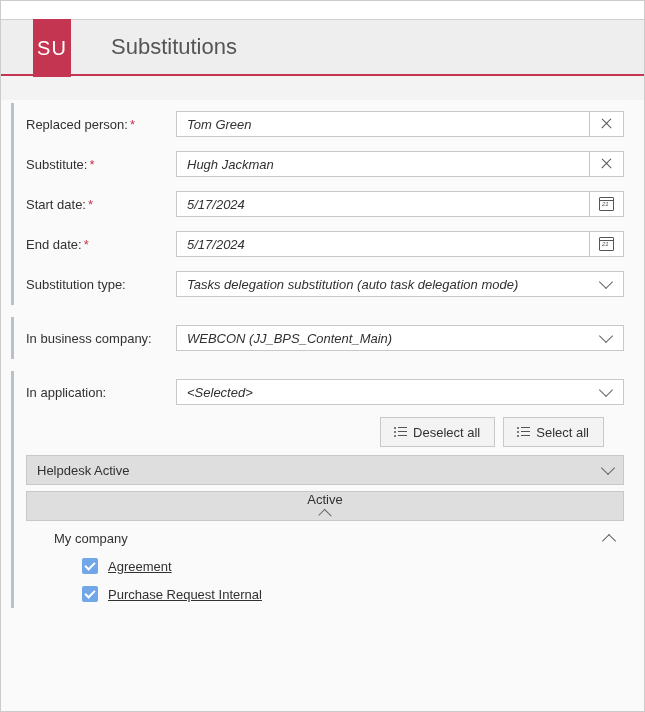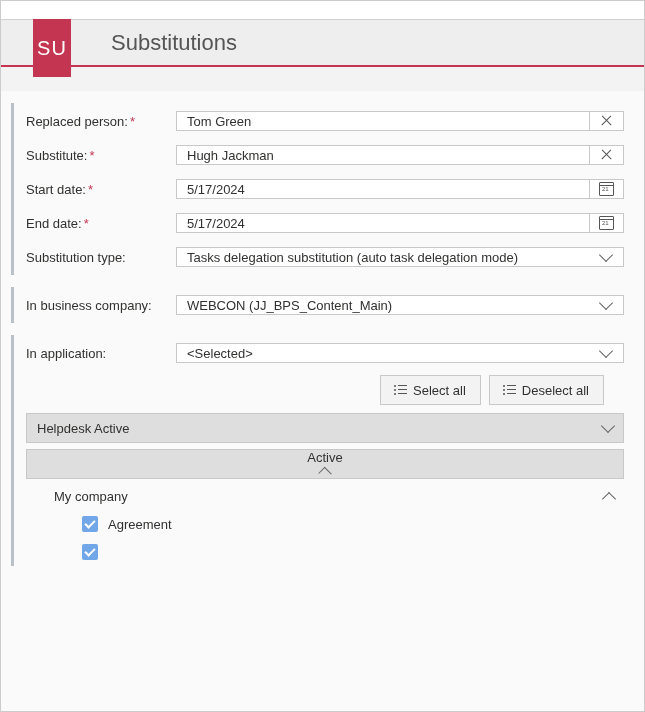--- a/index.html
+++ b/index.html
@@ -12,21 +12,21 @@
     width: 645px;
     height: 712px;
     border: 1px solid #ccc;
     overflow: hidden;
   }
 
   
   .header-wrap { position: relative; height: 90px; }
   .header-top-space { height: 18px; background: #fff; }
   .header-bar {
-    height: 48px;
+    height: 57px;
     background: #eeeeee;
     border-top: 1px solid #d0d0d0;
     border-bottom: 2px solid #c33550;
     display: flex;
     align-items: center;
     padding-left: 110px;
   }
   .header-bar h1 {
     margin: 0;
     font-size: 22px;
@@ -69,23 +69,24 @@
     color: #323130;
     font-size: 13px;
   }
   .req { color: #c33550; margin-left: 2px; }
 
   .field {
     flex: 1;
     display: flex;
     border: 1px solid #c8c8c8;
     background: #fff;
-    height: 20px;
+    height: 26px;
     font-size: 13px;
     align-items: stretch;
+    font-style: italic;
   }
   .field-text {
     flex: 1;
     padding: 0 10px;
     display: flex;
     align-items: center;
     outline: none;
     border: none;
     font: inherit;
     color: #323130;
@@ -181,20 +182,21 @@
     font-size:13px;
   }
   .subgroup .spacer{flex:1;}
 
   .check-row {
     display:flex;
     align-items:center;
     gap:10px;
     padding: 6px 10px 6px 56px;
     font-size:13px;
+    text-decoration:underline;
   }
   .checkbox {
     width:16px; height:16px; border-radius:2px;
     background:#71a6e8;
     position:relative;
     flex:0 0 16px;
   }
   .checkbox::after{
     content:''; position:absolute; left:3px; top:4px; width:8px; height:4px;
     border-left:2px solid #fff; border-bottom:2px solid #fff;
@@ -306,29 +308,29 @@
     </div>
   </div>
 
   <div class="btn-row" style="margin-left:0;">
     <div class="btn">
       <span class="list-glyph">
           <span></span>
           <span></span>
           <span></span>
         </span>
-      <span>Select all</span>
+      <span>Deselect all</span>
     </div>
     <div class="btn">
       <span class="list-glyph">
           <span></span>
           <span></span>
           <span></span>
         </span>
-      <span>Deselect all</span>
+      <span>Select all</span>
     </div>
   </div>
 
   <div class="group-area" style="margin-left:0; margin-right:0;">
     <div class="group-header">
       <span>Helpdesk Active</span>
       <span class="spacer"></span>
       <span class="chev"></span>
     </div>
     <div class="group-header">
@@ -342,15 +344,16 @@
       <span class="spacer"></span>
       <span class="chev chev-up"></span>
     </div>
 
     <div class="check-row">
       <span class="checkbox"></span>
       <span>Agreement</span>
     </div>
     <div class="check-row">
       <span class="checkbox"></span>
+      <span>Purchase Request Internal</span>
     </div>
   </div>
 </div>
 
 </body></html>

